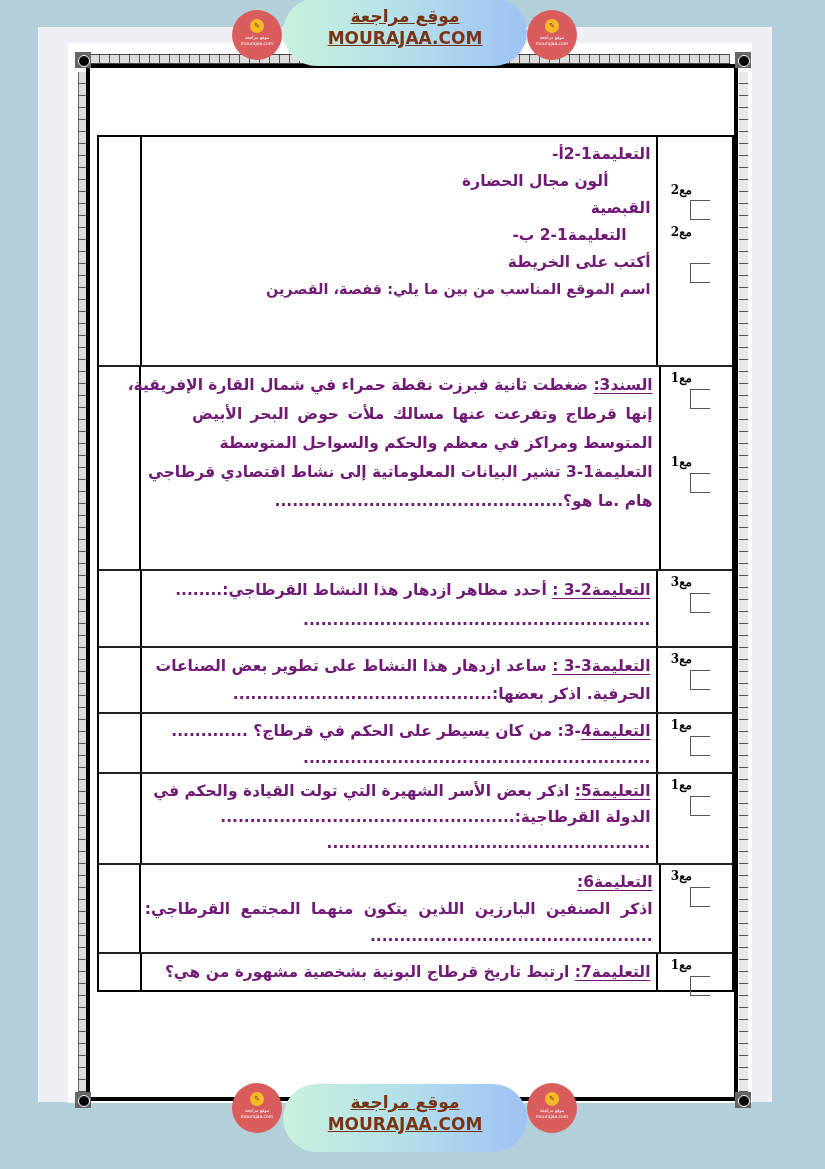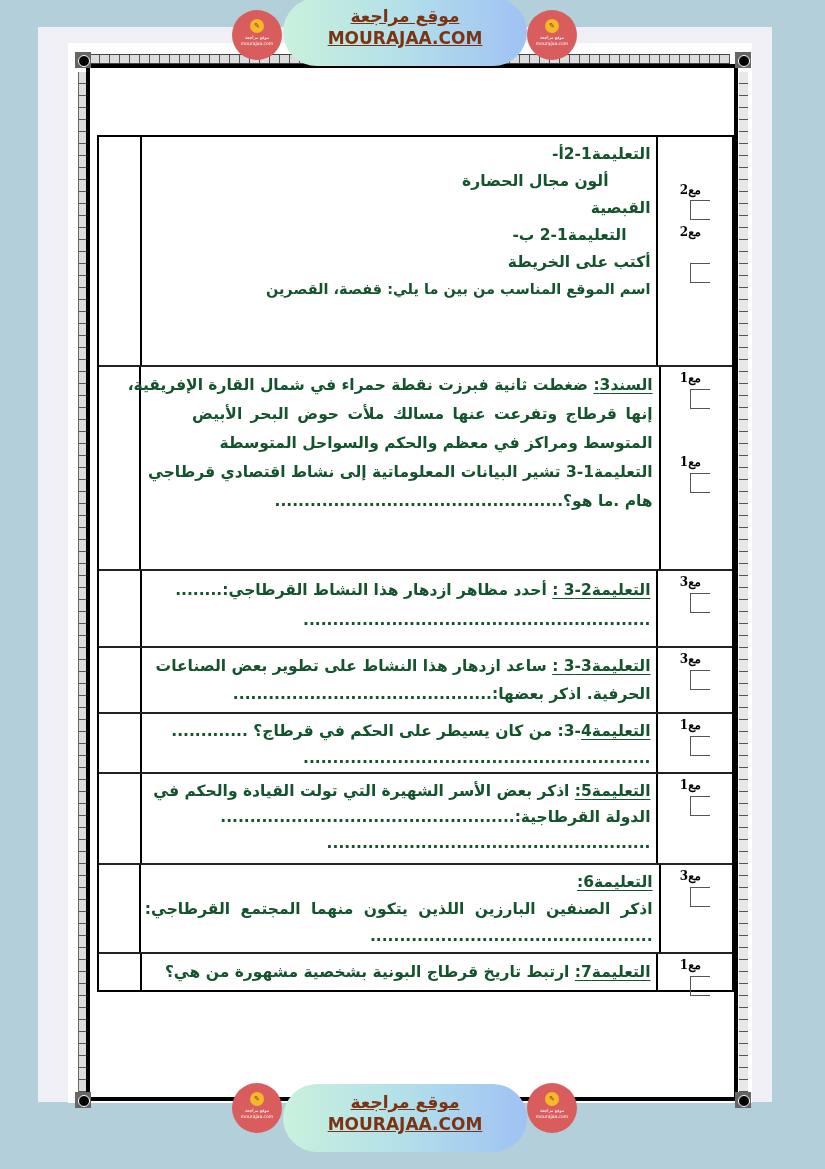--- a/index.html
+++ b/index.html
@@ -55,28 +55,28 @@
     border-collapse: collapse;
   }
   .row { display: flex; border-bottom: 2px solid #222; }
   .row:last-child { border-bottom: none; }
   .cell-left { width: 43px; border-right: 2px solid #000; }
   .cell-main {
     width: 520px; border-right: 2px solid #000;
     direction: rtl; text-align: right;
     padding: 4px 6px 4px 6px;
     font-family: "DejaVu Sans", sans-serif;
-    font-weight: bold; font-size: 15.5px; line-height: 27px; color: #14532d;
+    font-weight: bold; font-size: 15.5px; line-height: 27px; color: #701a75;
   }
   .cell-score {
     width: 74px; position: relative;
     direction: rtl;
   }
   .score-label {
-    position: absolute; right: 31px; font-size: 12px; font-weight: bold;
+    position: absolute; right: 40px; font-size: 12px; font-weight: bold;
     font-family: "DejaVu Serif", serif; color: #000;
   }
   .score-box {
     position: absolute; right: 22px; width: 20px; height: 20px;
     border-top: 1px solid #555; border-left: 1px solid #555; border-bottom: 1px solid #555;
   }
   .u { text-decoration: underline; text-underline-offset: 3px; }
   .line { display: block; white-space: nowrap; }
   .dots { letter-spacing: 0px; }
   .ind1 { padding-right: 40px; }

